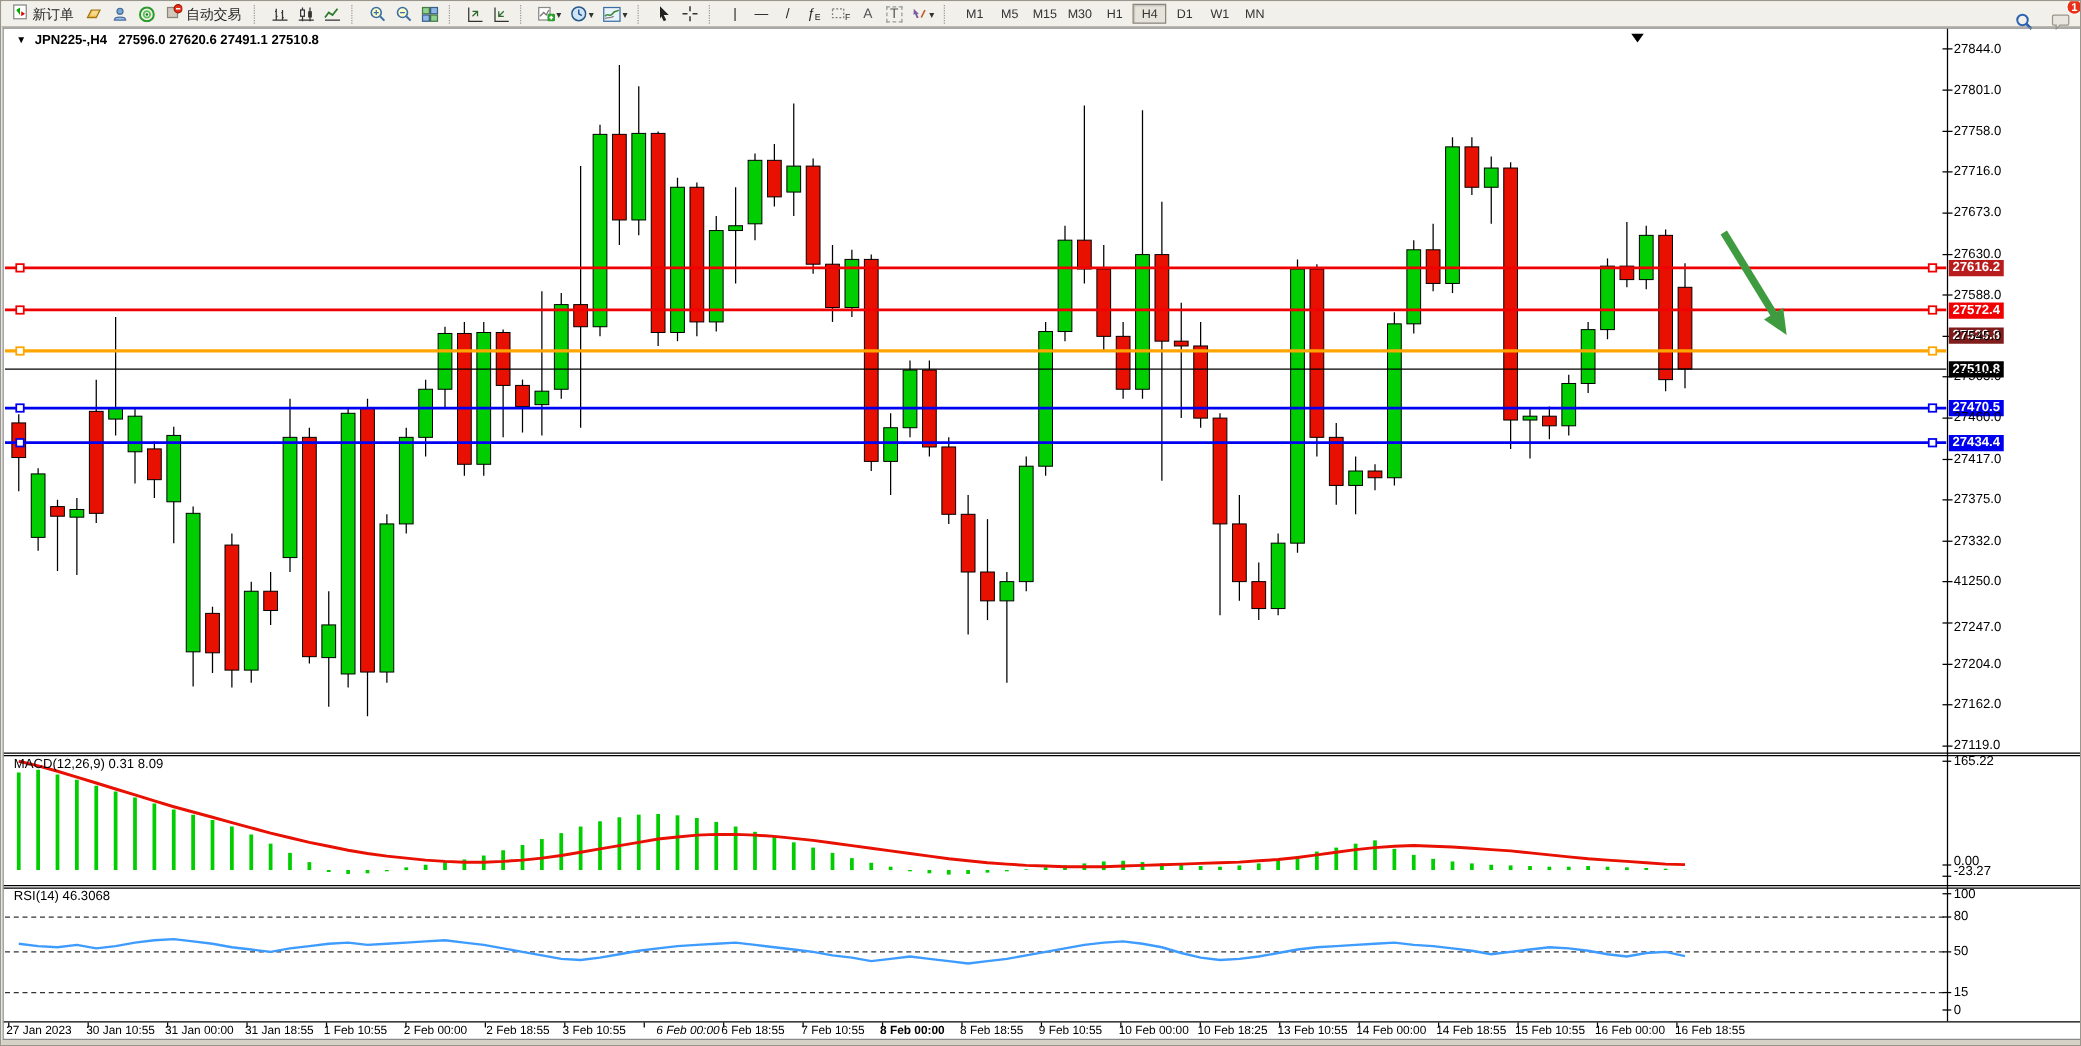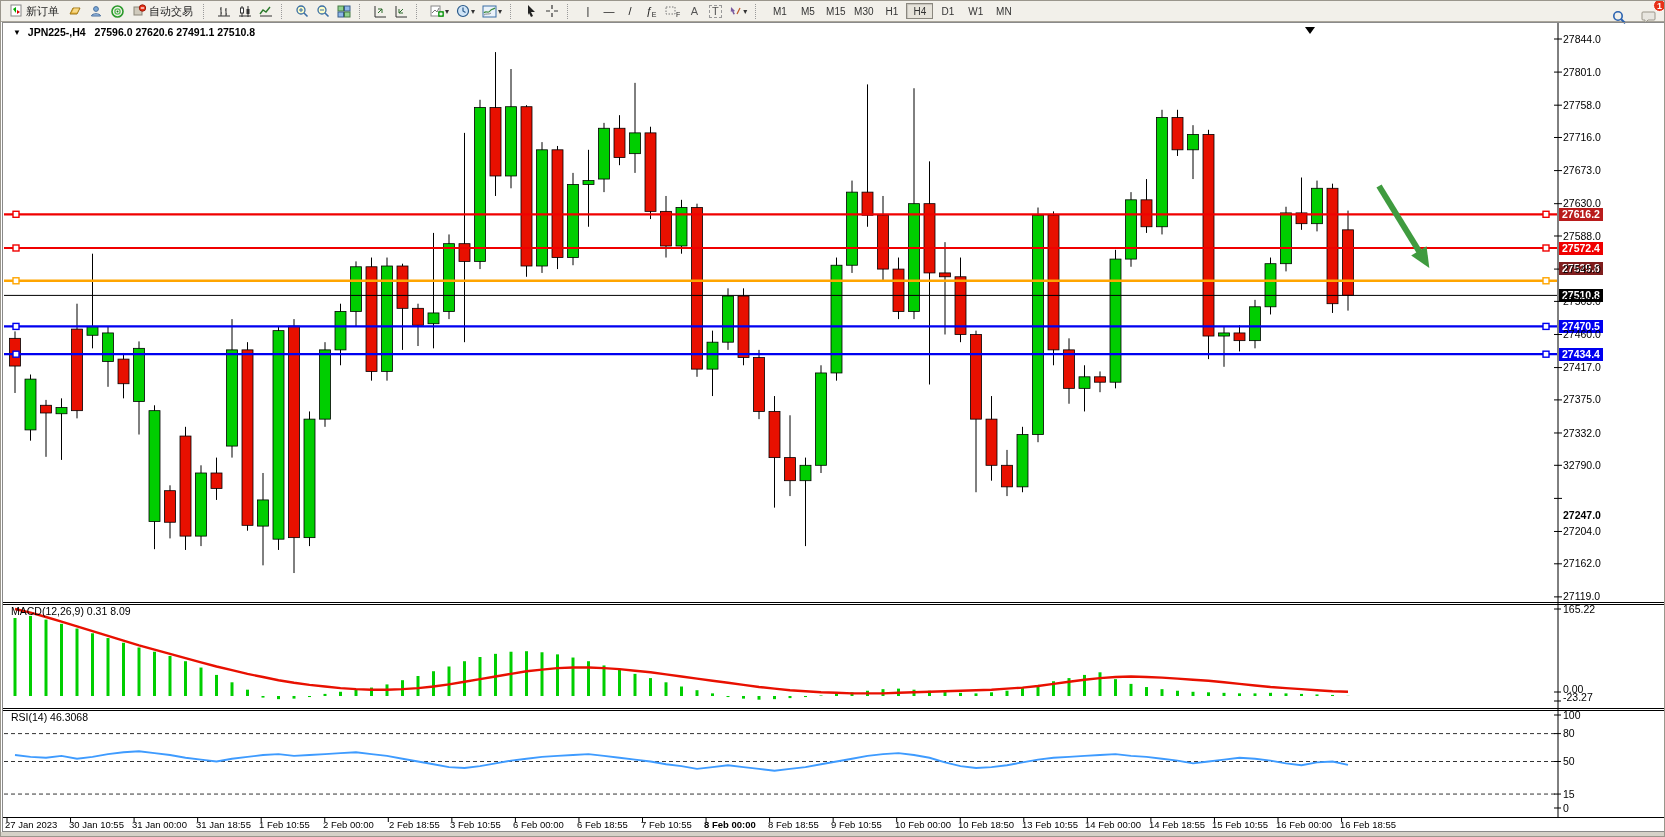--- a/index.html
+++ b/index.html
@@ -602,49 +602,49 @@
       <div class="axis-label" style="top:130.0px;">27716.0</div>
       <div class="axis-label" style="top:163.1px;">27673.0</div>
       <div class="axis-label" style="top:196.2px;">27630.0</div>
       <div class="axis-label" style="top:228.5px;">27588.0</div>
       <div class="axis-label" style="top:261.6px;">27545.0</div>
       <div class="axis-label" style="top:293.9px;">27503.0</div>
       <div class="axis-label" style="top:327.0px;">27460.0</div>
       <div class="axis-label" style="top:360.1px;">27417.0</div>
       <div class="axis-label" style="top:392.4px;">27375.0</div>
       <div class="axis-label" style="top:425.5px;">27332.0</div>
-      <div class="axis-label" style="top:457.8px;">32790.0</div>
-      <div class="axis-label" style="top:508px;font-weight:bold;">27247.0</div>
+      <div class="axis-label" style="top:457.8px;">41250.0</div>
+      <div class="axis-label" style="top:495px;">27247.0</div>
       <div class="axis-label" style="top:524.0px;">27204.0</div>
       <div class="axis-label" style="top:556.3px;text-align:right;">27162.0</div>
       <div class="axis-label" style="top:589.4px;">27119.0</div>
       <div class="axis-label" style="top:602px;">165.22</div>
       <div class="axis-label" style="top:682px;">0.00</div>
       <div class="axis-label" style="top:690px;">-23.27</div>
       <div class="axis-label" style="top:707.5px;">100</div>
       <div class="axis-label" style="top:726.1px;">80</div>
       <div class="axis-label" style="top:754.0px;">50</div>
       <div class="axis-label" style="top:786.5px;">15</div>
       <div class="axis-label" style="top:800.5px;">0</div>
       <div class="time-label" style="left:4px;">27 Jan 2023</div>
       <div class="time-label" style="left:68px;">30 Jan 10:55</div>
       <div class="time-label" style="left:131px;">31 Jan 00:00</div>
       <div class="time-label" style="left:195px;">31 Jan 18:55</div>
       <div class="time-label" style="left:258px;">1 Feb 10:55</div>
       <div class="time-label" style="left:322px;">2 Feb 00:00</div>
       <div class="time-label" style="left:388px;">2 Feb 18:55</div>
       <div class="time-label" style="left:449px;">3 Feb 10:55</div>
-      <div class="time-label" style="left:512px;">6 Feb 00:00</div>
+      <div class="time-label" style="left:524px;font-style:italic;">6 Feb 00:00</div>
       <div class="time-label" style="left:576px;">6 Feb 18:55</div>
       <div class="time-label" style="left:640px;">7 Feb 10:55</div>
       <div class="time-label" style="left:703px;font-weight:bold;">8 Feb 00:00</div>
       <div class="time-label" style="left:767px;">8 Feb 18:55</div>
       <div class="time-label" style="left:830px;">9 Feb 10:55</div>
       <div class="time-label" style="left:894px;">10 Feb 00:00</div>
-      <div class="time-label" style="left:957px;">10 Feb 18:50</div>
+      <div class="time-label" style="left:957px;">10 Feb 18:25</div>
       <div class="time-label" style="left:1021px;">13 Feb 10:55</div>
       <div class="time-label" style="left:1084px;">14 Feb 00:00</div>
       <div class="time-label" style="left:1148px;">14 Feb 18:55</div>
       <div class="time-label" style="left:1211px;">15 Feb 10:55</div>
       <div class="time-label" style="left:1275px;">16 Feb 00:00</div>
       <div class="time-label" style="left:1339px;">16 Feb 18:55</div>
     </div>
   <div class="bottom-strip"></div>
 </div>
 

